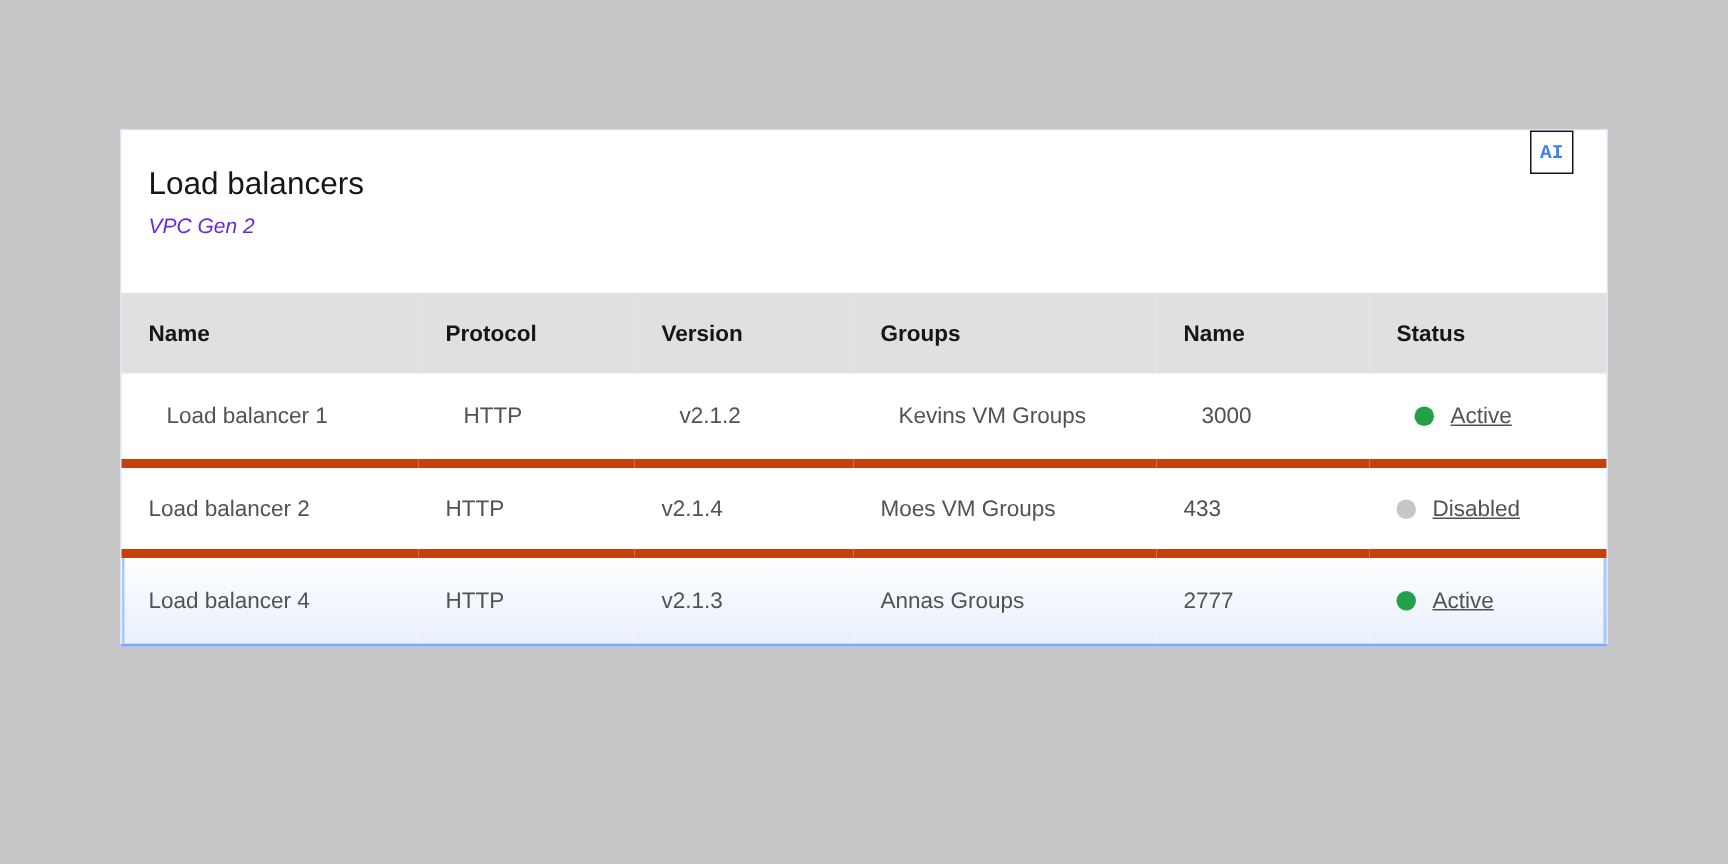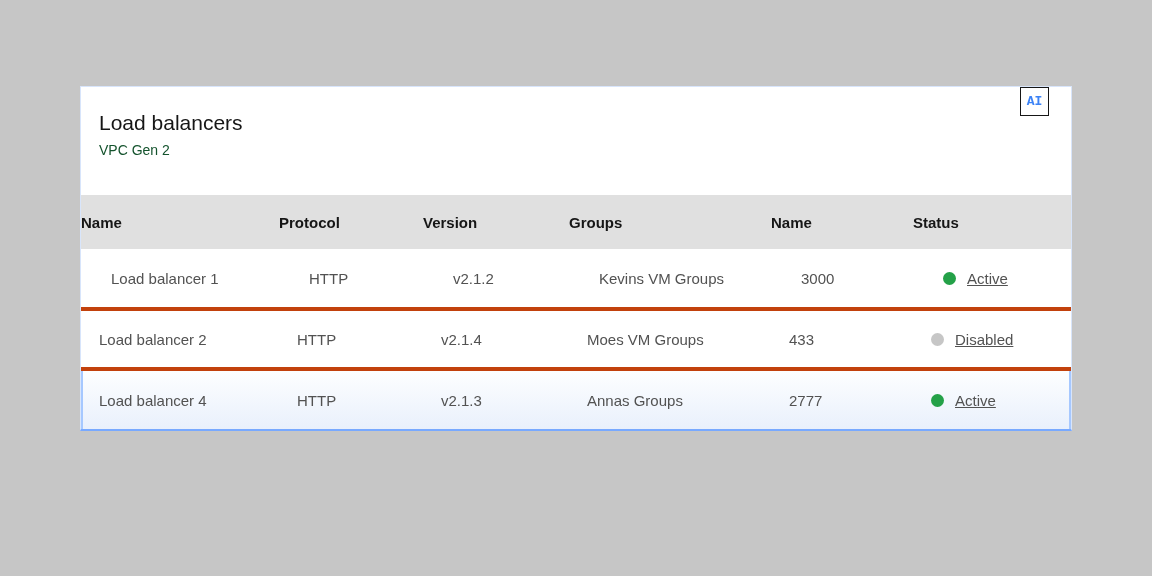--- a/index.html
+++ b/index.html
@@ -31,21 +31,22 @@
   }
   .card-title {
     font-size: 21px;
     font-weight: 400;
     color: #161616;
     letter-spacing: 0;
   }
   .card-subtitle {
     margin-top: 7px;
     font-size: 14px;
-    color: #14532d;
+    color: #6d28d9;
+    font-style: italic;
   }
   .ai-label {
     position: absolute;
     top: 0; right: 22px;
     width: 29px; height: 29px;
     border: 1.6px solid #161616;
     display: flex; align-items: center; justify-content: center;
     font-family: "Liberation Mono", "DejaVu Sans Mono", monospace;
     font-size: 13px;
     font-weight: 700;
@@ -55,32 +56,33 @@
   }
   table {
     width: 100%;
     border-collapse: collapse;
     table-layout: fixed;
   }
   thead th {
     background: #e0e0e0;
     height: 54px;
     text-align: left;
+    padding-left: 18px;
     font-size: 15px;
     font-weight: 700;
     color: #161616;
     vertical-align: middle;
   }
   tbody td {
     height: 60px;
     padding-left: 18px;
     font-size: 15px;
     color: #525252;
     vertical-align: middle;
-    border-top: 4px solid #c2410c;
+    border-top: 6px solid #c2410c;
   }
   tbody tr:first-child td { border-top: none; padding-left: 30px; }
   tr.ai-row { background: linear-gradient(180deg, #feffff 0%, #e9f0fc 100%); }
   tr.ai-row + tr.ai-row { background: linear-gradient(180deg, #f2f7ff 0%, #dde8fa 100%); }
   tr.ai-row td:first-child { box-shadow: inset 2px 0 0 #a6c8ff; }
   tr.ai-row td:last-child  { box-shadow: inset -2px 0 0 #a6c8ff; }
   .status-wrap { display: flex; align-items: center; gap: 11px; text-decoration: underline; }
   .status-icon { flex: 0 0 auto; }
   .icon-active {
     width: 13px; height: 13px; border-radius: 50%;

